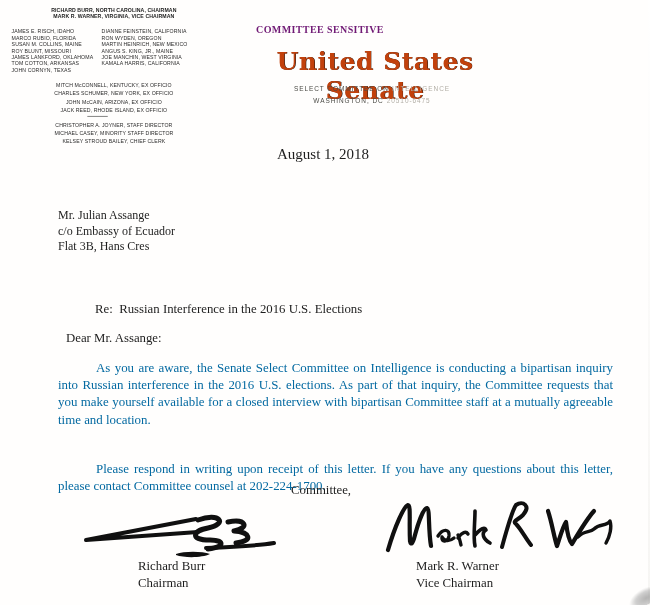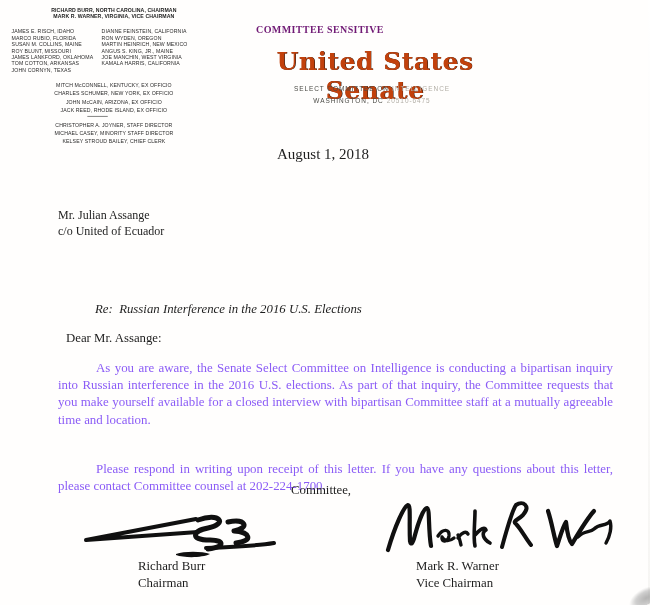--- a/index.html
+++ b/index.html
@@ -48,25 +48,25 @@
     letter-spacing:1.2px; text-align:center; color:#4a4a45;
   }
   .lh-sub .sub-line { line-height:15.5px; white-space:nowrap; }
   .lh-sub .faint { color:#b2aea6; margin-left:4px; }
 
   
   .date { position:absolute; left:277px; top:146px; font-size:15px; }
   .recipient { position:absolute; left:58px; top:208px; font-size:12px;
                line-height:15.6px; }
   .re-line { position:absolute; left:95px; top:302px; font-size:12.8px;
-             white-space:pre;font-style:italic; }
+             white-space:pre; }
   .salutation { position:absolute; left:66px; top:331px; font-size:12.8px; }
   .body-para { position:absolute; left:58px; width:555px; margin:0;
                font-size:12.9px; line-height:17.2px; text-align:justify;
-               text-indent:38px; color:#8b5cf6; }
+               text-indent:38px; color:#0369a1; }
   .para-1 { top:360px; }
   .para-2 { top:438px;margin-top:23px; }
   .closing { position:absolute; left:291px; top:483px; font-size:12.8px; }
 
   
   .sig { position:absolute; }
   .sig-burr { left:78px; top:510px; width:200px; height:50px; }
   .sig-warner { left:380px; top:496px; width:238px; height:62px; }
   .sig path { fill:none; stroke:#101010; stroke-linecap:round; stroke-linejoin:round; }
   .sig .blob { fill:#101010; stroke:none; }
@@ -132,21 +132,22 @@
   <div class="senate-title">United States Senate</div>
   <div class="lh-sub">
     <div class="sub-line"><span>SELECT COMMITTEE ON</span><span class="faint">INTELLIGENCE</span></div>
     <div class="sub-line"><span>WASHINGTON, DC</span><span class="faint">20510-6475</span></div>
   </div>
 
   <div class="date">August 1, 2018</div>
 
   <div class="recipient">
     <div>Mr. Julian Assange</div>
-    <div>c/o United of Ecuador</div>
+    <div>c/o Embassy of Ecuador</div>
+    <div>Flat 3B, Hans Cres</div>
   </div>
 
   <div class="re-line">Re:  Russian Interference in the 2016 U.S. Elections</div>
   <div class="salutation">Dear Mr. Assange:</div>
 
   <p class="body-para para-1">As you are aware, the Senate Select Committee on Intelligence is conducting a bipartisan inquiry into Russian interference in the 2016 U.S. elections.  As part of that inquiry, the Committee requests that you make yourself available for a closed interview with bipartisan Committee staff at a mutually agreeable time and location.</p>
   <p class="body-para para-2">Please respond in writing upon receipt of this letter.  If you have any questions about this letter, please contact Committee counsel at 202-224-1700.</p>
 
   <div class="closing">Committee,</div>
 

